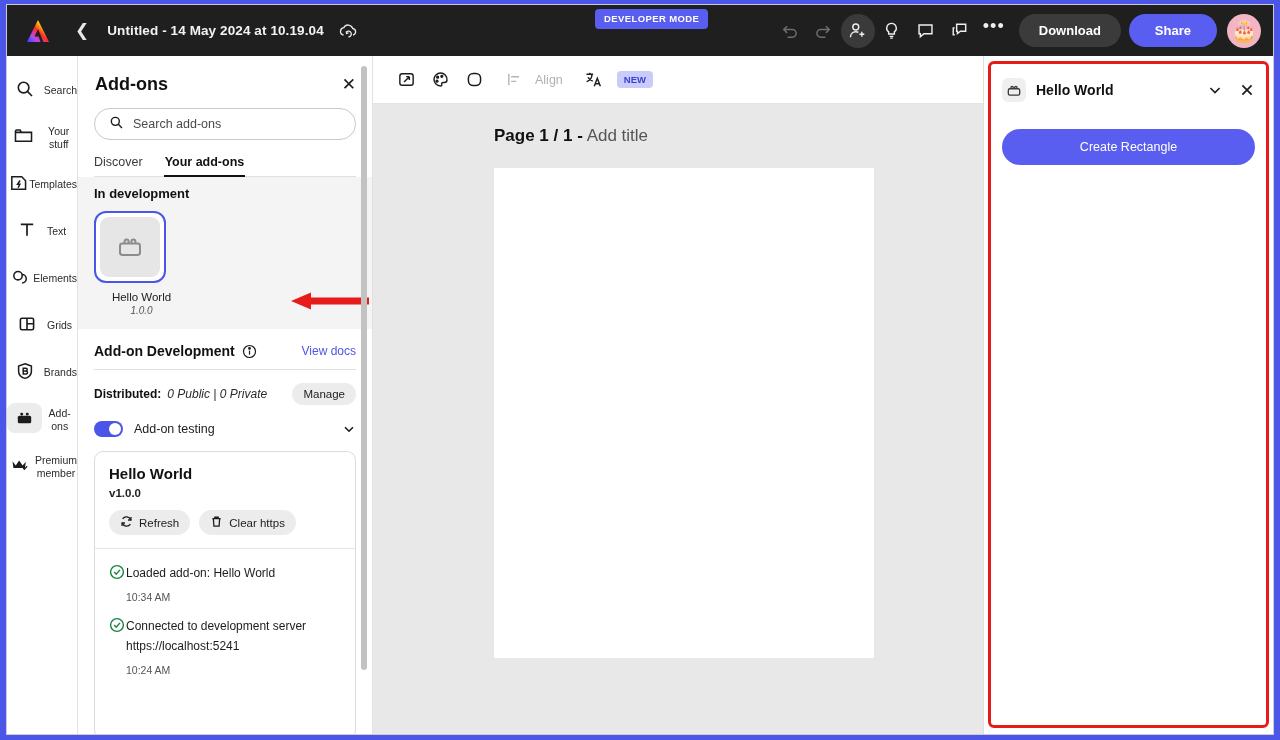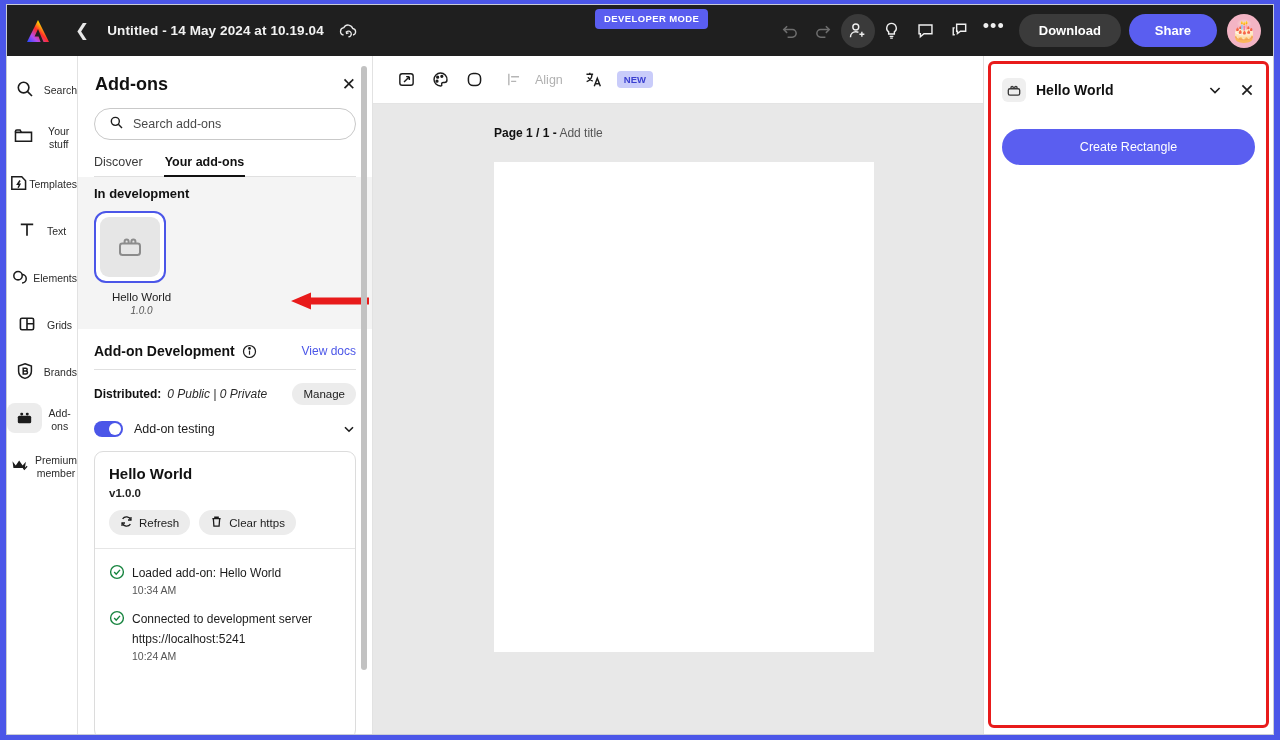--- a/index.html
+++ b/index.html
@@ -199,25 +199,25 @@
   .test-title { font-size: 15px; font-weight: bold; color: #111; }
   .test-ver { font-size: 11.5px; font-weight: bold; color: #222; margin-top: 5px; }
   .test-btns { display: flex; gap: 9px; margin-top: 11px; }
   .tbtn {
     display: flex; align-items: center; gap: 6px;
     background: #ececec; border-radius: 13px;
     padding: 5px 11px; font-size: 11.5px; color: #1c1c1c; cursor: pointer;
   }
   .logs { padding: 14px 14px 0 14px; }
   .log {
-    display: flex; gap: 7px; margin-bottom: 13px;
+    display: flex; gap: 1px; margin-bottom: 13px;
   }
   .log-check { color: #17843f; flex-shrink: 0; margin-top: 1px; }
   .log-text { font-size: 12px; color: #1c1c1c; line-height: 1.45; }
-  .log-time { font-size: 10.5px; color: #555; margin-top: 2px; }
+  .log-time { font-size: 10.5px; color: #555; margin-top: 9px; }
 
   .panel-scrollbar {
     position: absolute; right: 5px; top: 10px;
     width: 6px; height: 604px; border-radius: 3px;
     background: #c2c2c2; cursor: pointer;
   }
 
   
   .canvas-area {
     position: absolute; left: 366px; top: 51px;
@@ -238,21 +238,21 @@
   .align-txt { font-size: 12.5px; color: #b0b0b0; }
   .new-badge {
     background: #c9ccfa; color: #3a3fd0;
     font-size: 9.5px; font-weight: bold;
     padding: 3px 7px; border-radius: 4px; margin-left: 6px;
   }
   .zoom-grp { margin-left: auto; display: flex; align-items: center; gap: 2px; }
   .zoom-val { font-size: 12.5px; font-weight: bold; color: #1c1c1c; }
   .tb-sep { width: 1px; height: 22px; background: #d8d8d8; margin: 0 8px; }
   .page-label {
-    margin: 22px 0 12px 121px; font-size: 12px; color: #3a3a3a;
+    margin: 22px 0 12px 121px; font-size: 17px; color: #3a3a3a;
   }
   .page-label b { color: #111; }
   .page-label span { color: #555; }
   .page-canvas {
     margin: 22px 0 0 121px;
     width: 380px; height: 490px;
     background: #fff;
   }
 
   

